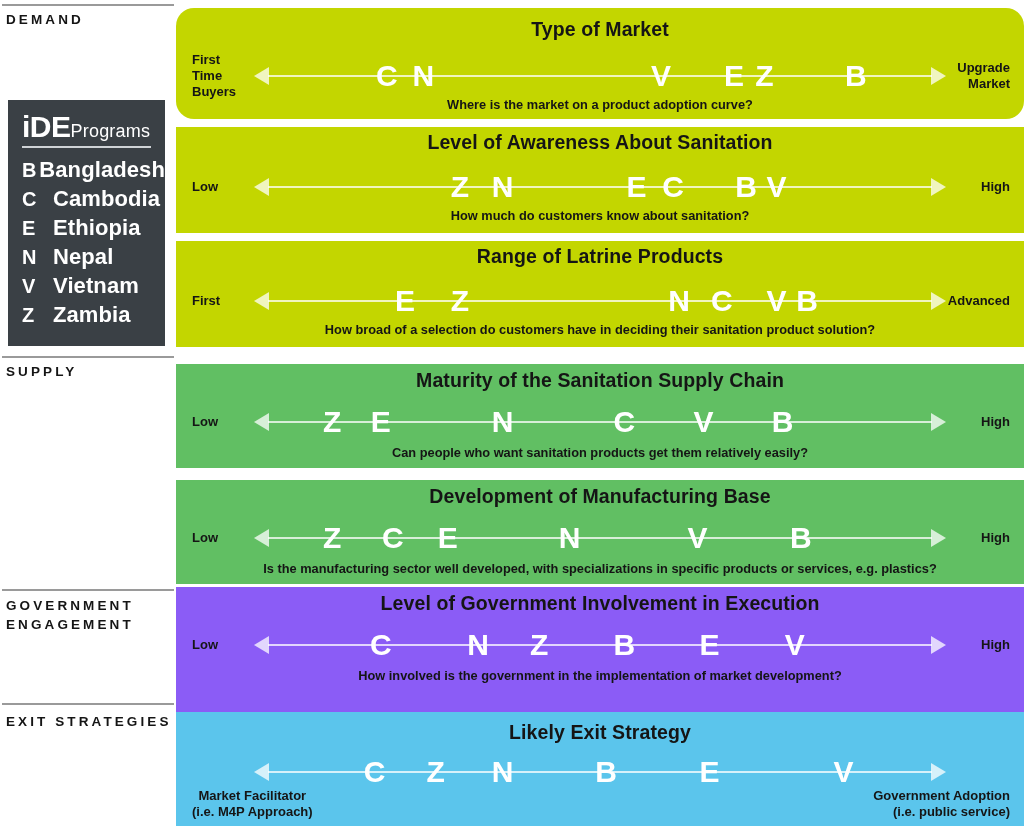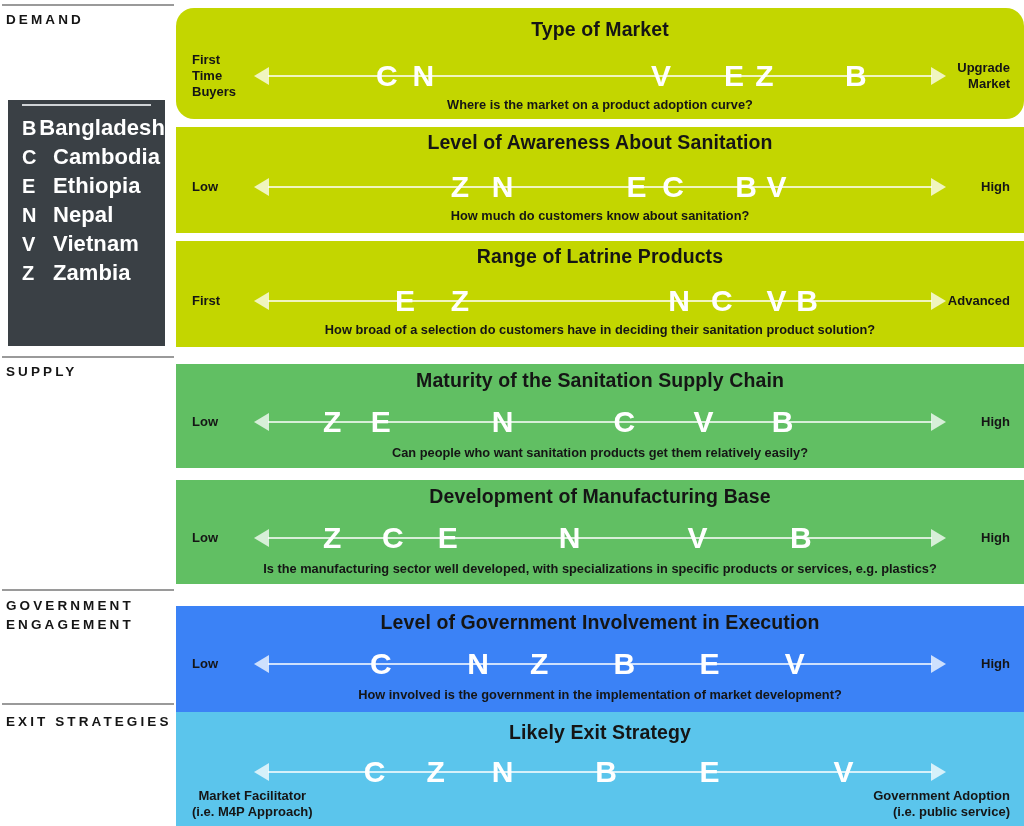--- a/index.html
+++ b/index.html
@@ -76,20 +76,23 @@
     <div class="rail-sep" style="top:356px"></div>
     <div class="rail-sep" style="top:589px"></div>
     <div class="rail-sep" style="top:703px"></div>
 
     <div class="cat" style="top:10px">DEMAND</div>
     <div class="cat" style="top:362px">SUPPLY</div>
     <div class="cat" style="top:596px; width:166px">GOVERNMENT ENGAGEMENT</div>
     <div class="cat" style="top:712px; width:166px">EXIT STRATEGIES</div>
 
     <div class="logo-box">
+      <div class="logo-title">
+        <span class="ide">iDE</span><span class="progs">Programs</span>
+      </div>
       <div class="logo-rule"></div>
       <div class="legend">
         <div class="legend-row">
           <span class="legend-key">B</span>
           <span class="legend-name">Bangladesh</span>
         </div>
         <div class="legend-row">
           <span class="legend-key">C</span>
           <span class="legend-name">Cambodia</span>
         </div>
@@ -195,21 +198,21 @@
           <div class="arrow left"></div>
           <div class="arrow right"></div>
           <div class="marker" style="left: 11.28%;">Z</div>
           <div class="marker" style="left: 20.08%;">C</div>
           <div class="marker" style="left: 28%;">E</div>
           <div class="marker" style="left: 45.6%;">N</div>
           <div class="marker" style="left: 64.08%;">V</div>
           <div class="marker" style="left: 79.04%;">B</div>
         </div>
       </div>
-      <div class="band" style="top: 606px; height: 128px; background: #3b82f6;">
+      <div class="band" style="top: 587px; height: 128px; background: #8b5cf6;">
         <div class="band-title" style="top: 5px;">Level of Government Involvement in Execution</div>
         <div class="band-q" style="top: 81px;">How involved is the government in the implementation of market development?</div>
         <div class="end-label lft" style="top: 58px;">Low</div>
         <div class="end-label rgt" style="top: 58px;">High</div>
         <div class="axis" style="top: 39px; height: 38px;">
           <div class="axis-line"></div>
           <div class="arrow left"></div>
           <div class="arrow right"></div>
           <div class="marker" style="left: 18.32%;">C</div>
           <div class="marker" style="left: 32.4%;">N</div>

